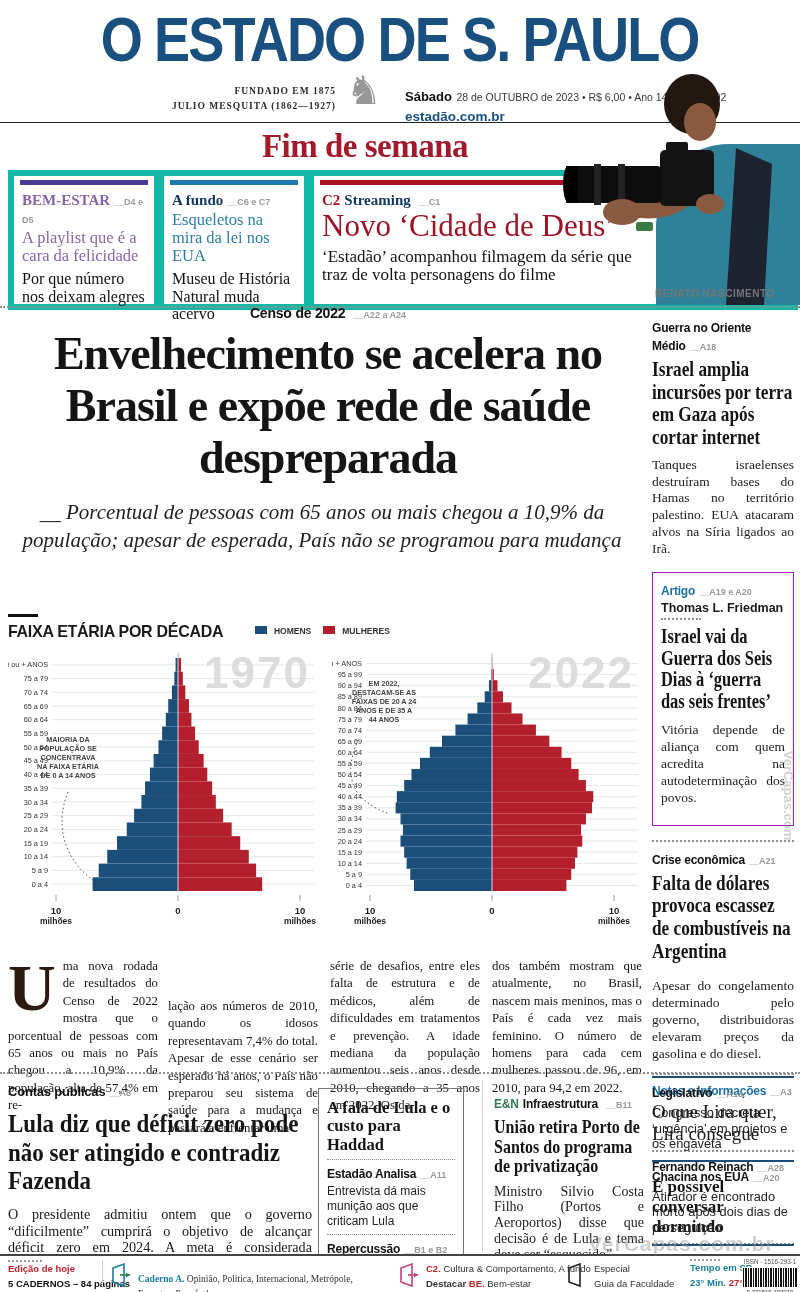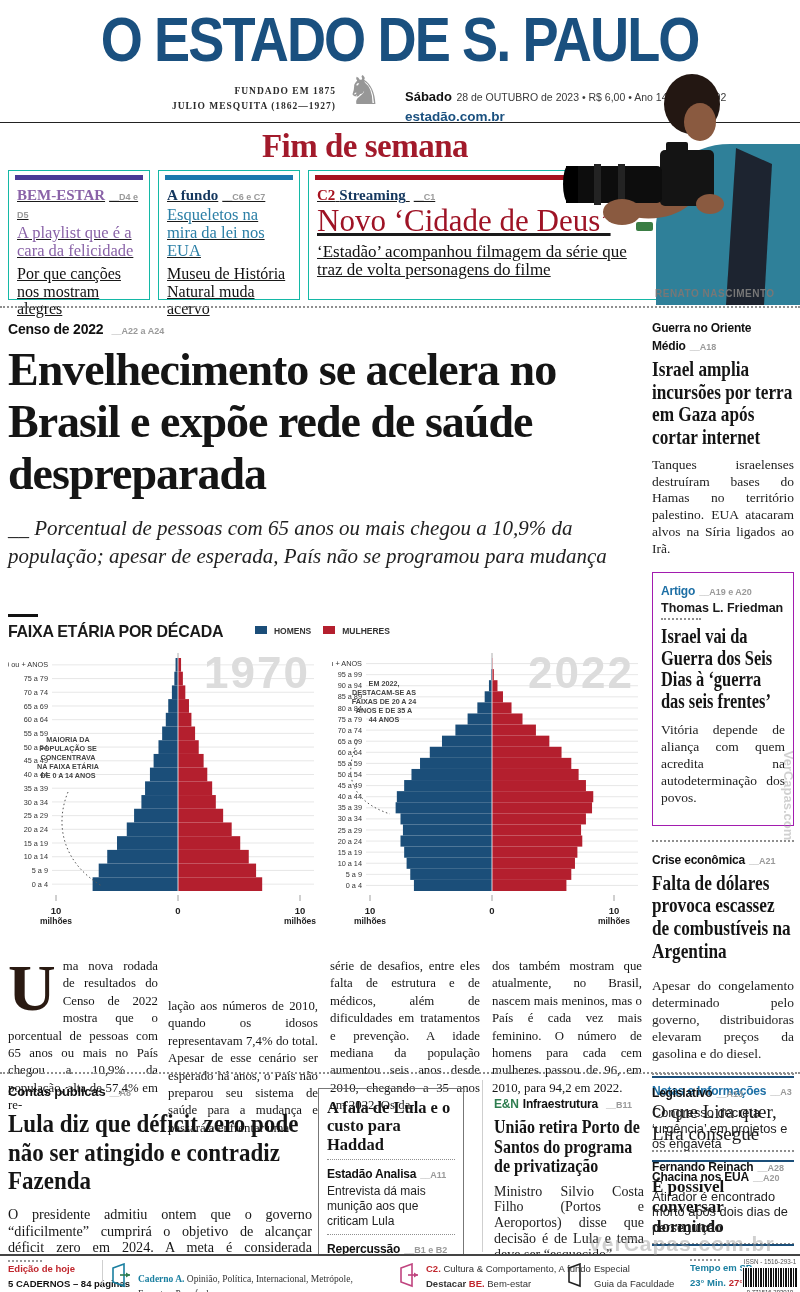--- a/index.html
+++ b/index.html
@@ -12,21 +12,21 @@
   .kicker-sm{font-size:12px;}
   .ref{font-family:"Liberation Sans",sans-serif;font-weight:700;font-size:9px;color:#9a9a9a;margin-left:4px;letter-spacing:0;}
   .dotrule{height:0;border-top:2px dotted #8f8f8f;}
   .navyrule{height:0;border-top:2px solid #1b4e79;}
   .serif-hl{font-weight:700;line-height:1.08;color:#151515;}
   .cx88{display:inline-block;width:113%;transform:scaleX(0.885);transform-origin:0 0;}
   .cx82{display:inline-block;width:122%;transform:scaleX(0.82);transform-origin:0 0;}
   .railbody{font-size:13.5px;line-height:1.25;text-align:justify;color:#222;}
   .bodycol{font-size:12.8px;line-height:1.36;text-align:justify;color:#161616;}
   .dropcap{float:left;font-weight:700;font-size:66px;line-height:0.78;margin:4px 7px 0 0;color:#2a1a12;}
-  .teaser{position:absolute;border:1px solid #14b8a6;background:#fff;text-decoration:underline;}
+  .teaser{position:absolute;border:6px solid #14b8a6;background:#fff;}
   .teaser .bar{height:5px;margin:4px 6px 6px 6px;}
   .teaser .inner{padding:0 8px 6px 8px;}
   .t-kicker{font-family:"Liberation Serif",serif;font-weight:700;font-size:15px;}
   .t-hl{font-size:16.5px;line-height:1.1;margin-top:2px;}
   .t-sub{font-size:16px;line-height:1.08;margin-top:5px;color:#111;}
   .vline{position:absolute;width:0;border-left:1px solid #cfcfcf;}
   .fgroup{position:absolute;font-family:"Liberation Sans",sans-serif;font-size:9.5px;color:#333;line-height:1.55;}
   .fgroup b{font-weight:700;}
   .wm{position:absolute;font-family:"Liberation Sans",sans-serif;font-weight:700;color:rgba(150,150,150,0.45);pointer-events:none;}
   svg text{font-family:"Liberation Sans",sans-serif;}
@@ -57,21 +57,21 @@
 
   <div class="abs" style="left:0;top:122px;width:800px;border-top:1.5px solid #222;"></div>
 
   <div class="abs" style="left: 0px; top: 128px; width: 730px; text-align: center; font-weight: 700; font-size: 33px; letter-spacing: -0.5px; color: rgb(162, 26, 43);">Fim de semana</div>
 
   <div class="teaser" style="left:8px;top:170px;width:140px;height:128px;">
     <div class="bar" style="background: rgb(74, 58, 150);"></div>
     <div class="inner">
       <div><span class="t-kicker" style="color: rgb(138, 99, 168);">BEM-ESTAR</span><span class="ref">__D4 e D5</span></div>
       <div class="t-hl" style="color: rgb(138, 99, 168);">A playlist que é a cara da felicidade</div>
-      <div class="t-sub">Por que canções nos mostram alegres</div>
+      <div class="t-sub">Por que número nos deixam alegres</div>
     </div>
   </div>
 
   <div class="teaser" style="left:158px;top:170px;width:140px;height:128px;">
     <div class="bar" style="background: rgb(27, 121, 173);"></div>
     <div class="inner">
       <div><span class="t-kicker" style="color: rgb(20, 55, 94);">A fundo</span><span class="ref">__C6 e C7</span></div>
       <div class="t-hl" style="color: rgb(43, 127, 166);">Esqueletos na mira da lei nos EUA</div>
       <div class="t-sub">Museu de História Natural muda acervo</div>
     </div>
@@ -107,21 +107,21 @@
       <ellipse cx="62" cy="160" rx="19" ry="13" fill="#8a5a40"></ellipse>
       <ellipse cx="150" cy="152" rx="14" ry="10" fill="#8a5a40"></ellipse>
       <rect x="76" y="170" width="17" height="9" rx="2" fill="#3a7d44"></rect>
       <text x="98" y="245" font-size="7.5" font-weight="700" fill="#777"></text>
     </svg>
     <div class="abs sans" style="left:95px;top:236px;font-size:10px;font-weight:700;color:#777;letter-spacing:0.5px;">RENATO NASCIMENTO</div>
   </div>
 
   <div class="abs dotrule" style="left:0;top:306px;width:800px;"></div>
 
-  <div class="abs" style="left:8px;top:320px;width:640px;">
+  <div class="abs" style="left:8px;top:304px;width:640px;text-align:center;">
     <div>
       <span class="kicker" style="font-size:14px;">Censo de 2022</span>
       <span class="ref">__A22 a A24</span>
     </div>
     <div class="serif-hl" style="font-size:46px;letter-spacing:-1px;line-height:1.13;margin-top:6px;width:640px;">Envelhecimento se acelera no Brasil e expõe rede de saúde despreparada</div>
     <div style="font-style:italic;font-size:21px;line-height:1.35;margin-top:14px;color:#222;width:628px;">__ Porcentual de pessoas com 65 anos ou mais chegou a 10,9% da população; apesar de esperada, País não se programou para mudança</div>
   </div>
 
   <div class="abs" style="left:652px;top:318px;width:142px;">
     <div>

